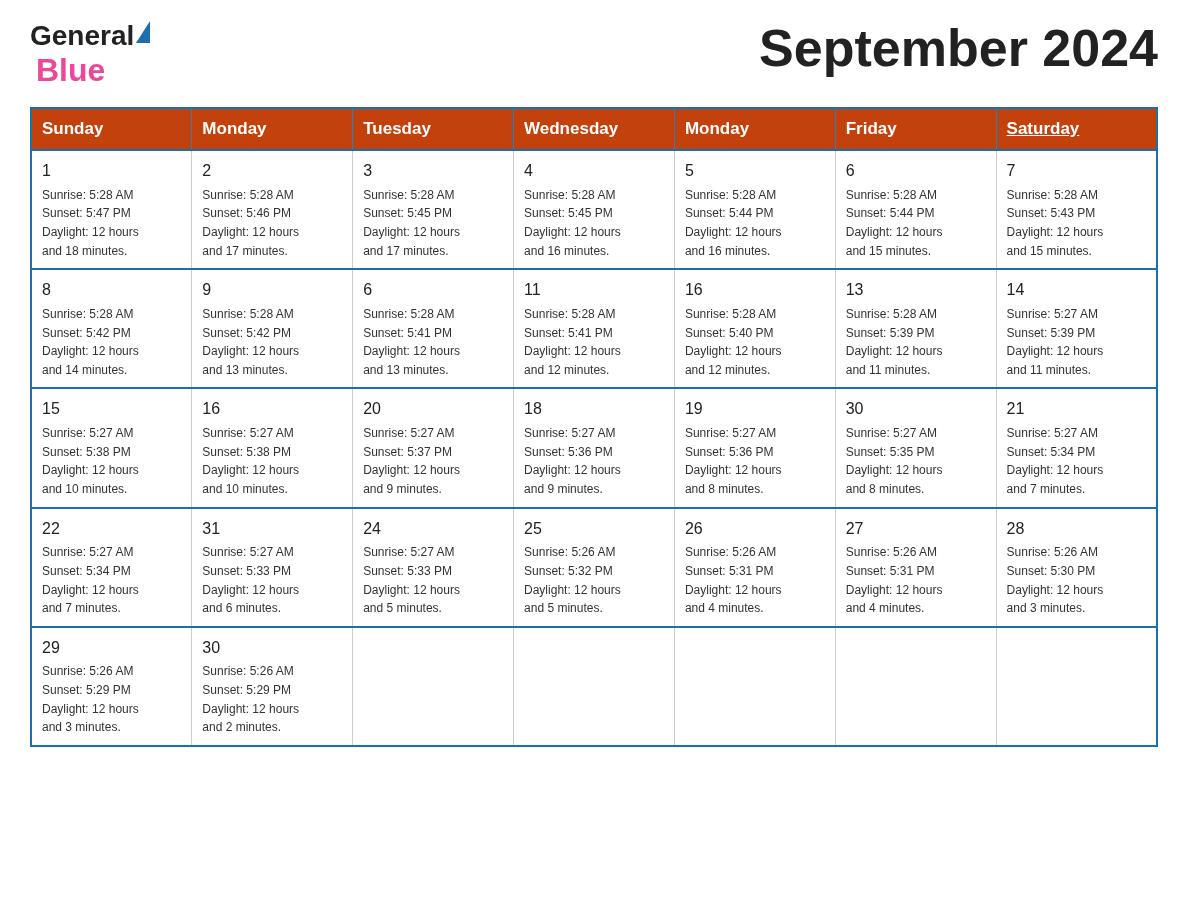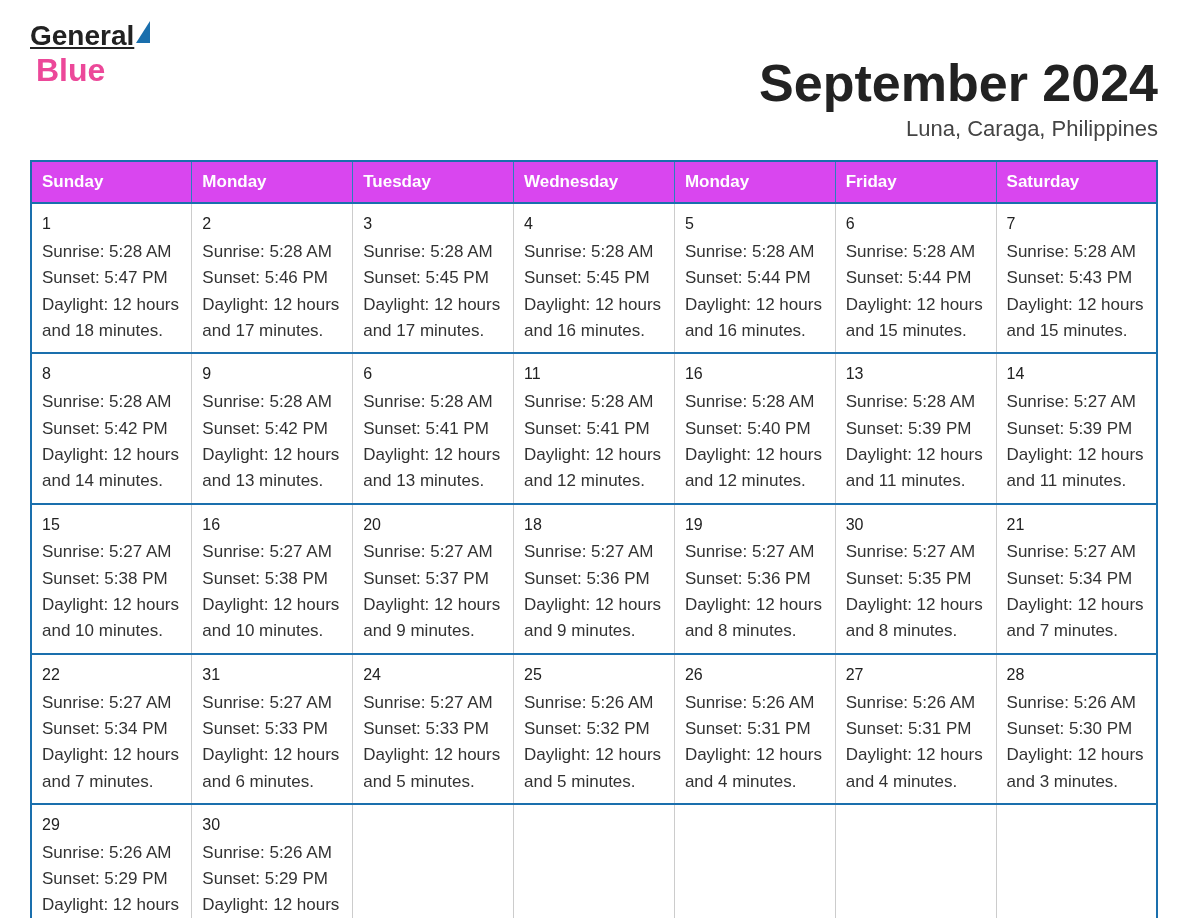--- a/index.html
+++ b/index.html
@@ -40,55 +40,54 @@
       margin-left: 6px;
     }
     .logo-wrapper {
       display: flex;
       flex-direction: column;
       align-items: flex-start;
     }
     .logo-top-row {
       display: flex;
       align-items: center;
-      text-decoration: underline;
     }
     .title-section {
       text-align: right;
     }
     .calendar-title {
       font-size: 52px;
       font-weight: bold;
       color: #222;
       line-height: 1.1;
-      margin-top: 35px;
     }
     .calendar-subtitle {
       font-size: 22px;
       color: #444;
       margin-top: 4px;
     }
     .calendar-table {
       width: 100%;
       border-collapse: collapse;
       border: 2px solid #1a6fad;
     }
     .calendar-table thead tr {
-      background-color: #d946ef;
+      background-color: #c2410c;
       color: #fff;
     }
     .calendar-table thead th {
       padding: 10px 10px;
       font-size: 17px;
       font-weight: 600;
       text-align: left;
       border-right: 1px solid #2a7fbd;
     }
     .calendar-table thead th:last-child {
       border-right: none;
+      text-decoration: underline;
     }
     .calendar-table tbody tr {
       border-top: 2px solid #1a6fad;
     }
     .calendar-table tbody td {
       vertical-align: top;
       padding: 8px 10px;
       border-right: 1px solid #ccc;
       font-size: 13.5px;
       line-height: 1.55;
@@ -98,40 +97,39 @@
       border-right: none;
     }
     .day-number {
       font-size: 16px;
       font-weight: normal;
       color: #222;
       margin-bottom: 2px;
     }
     .day-info {
       color: #333;
-      font-size: 17px;
+      font-size: 12px;
     }
     .empty-cell {
       background: #fff;
     }
   </style>
 </head>
 <body>
 
 <div class="header">
   <div class="logo-wrapper">
     <div class="logo-top-row">
       <span class="logo-text-general">General</span>
       <span class="logo-triangle"></span>
     </div>
     <span class="logo-blue">Blue</span>
   </div>
   <div class="title-section">
     <div class="calendar-title">September 2024</div>
-    <div class="calendar-subtitle">Luna, Caraga, Philippines</div>
   </div>
 </div>
 
 <table class="calendar-table">
   <thead>
     <tr>
     <th>Sunday</th>
         <th>Monday</th>
         <th>Tuesday</th>
         <th>Wednesday</th>

